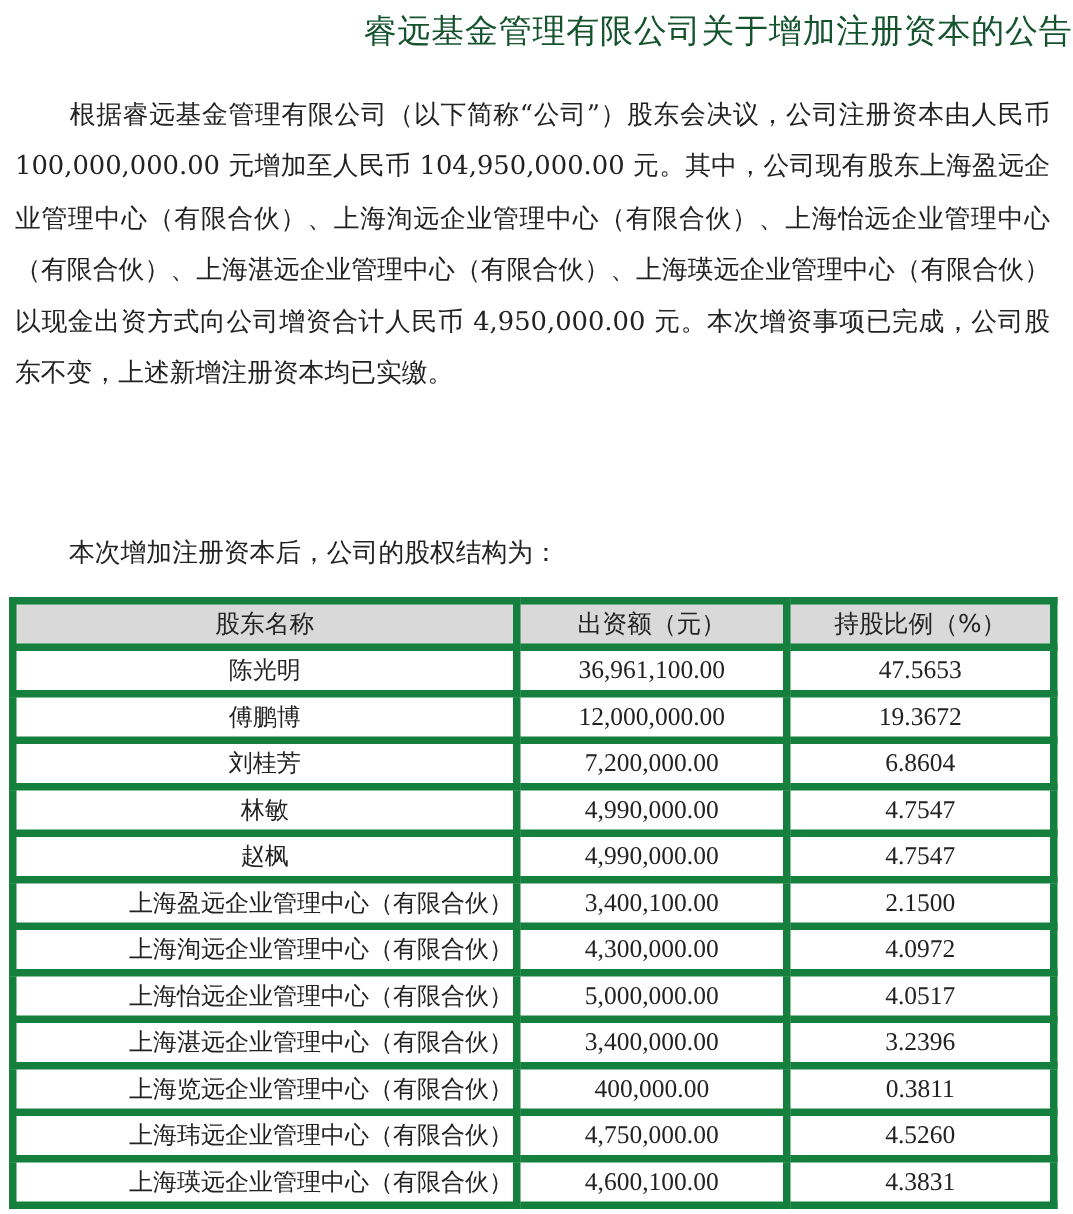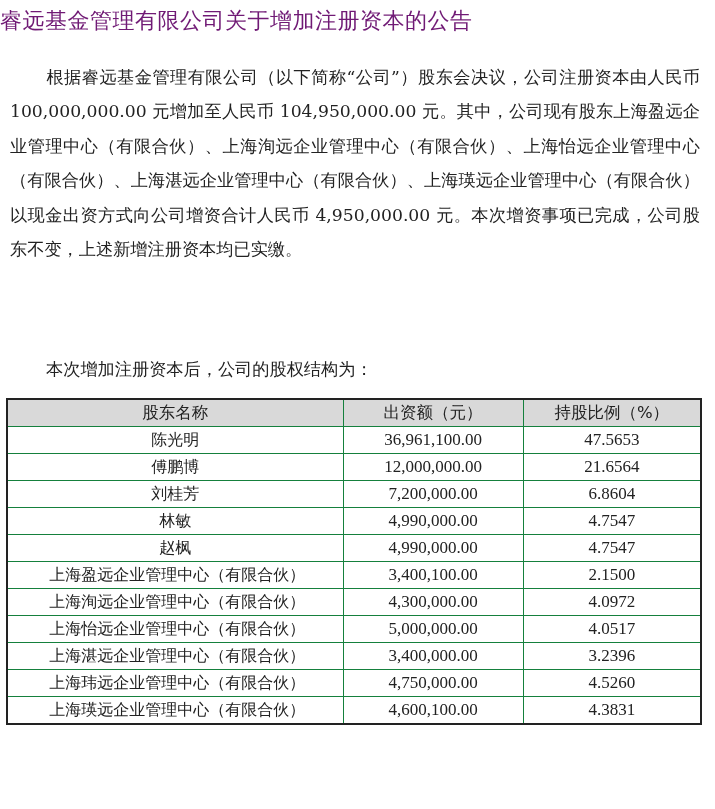--- a/index.html
+++ b/index.html
@@ -3,53 +3,53 @@
   <meta charset="utf-8">
   <style>
     html, body { margin: 0; padding: 0; background: #ffffff; }
     body {
       width: 715px; height: 809px; position: relative; overflow: hidden;
       font-family: "DejaVu Serif", "Liberation Serif", serif;
       color: #1a1a1a;
     }
     .title {
       position: absolute; left: 0; top: 6px; width: 715px;
-      text-align: left;
+      text-align: right;
       font-family: "DejaVu Sans", "Liberation Sans", sans-serif;
-      font-size: 22px; letter-spacing: 0.5px; color: #701a75;
+      font-size: 22px; letter-spacing: 0.5px; color: #14532d;
     }
     .para {
       position: absolute; left: 10px; width: 690px;
       font-size: 17.2px; line-height: 34.4px; color: #222;
       text-align: justify; text-align-last: left;
     }
     .para .indent { display: inline-block; width: 36px; }
     #p1 { top: 60px; }
     #p2 { top: 352px; }
     table.equity {
       position: absolute; left: 6px; top: 398px; width: 694px;
       border-collapse: collapse; table-layout: fixed;
       font-size: 16px; color: #222;
       border: 2px solid #222;
     }
     table.equity col.c1 { width: 336px; }
     table.equity col.c2 { width: 180px; }
     table.equity col.c3 { width: 178px; }
     table.equity th, table.equity td {
-      border: 1px solid #15803d;
+      border: 5px solid #15803d;
       height: 26px; padding: 0; text-align: center; vertical-align: middle;
       font-weight: normal; white-space: nowrap;
       font-family: "Liberation Serif", "DejaVu Serif", serif;
     }
     table.equity th {
       background: #d9d9d9; font-size: 16.5px;
       font-family: "DejaVu Sans", "Liberation Sans", sans-serif;
     }
     table.equity td.name { font-family: "DejaVu Sans", "Liberation Sans", sans-serif; }
-    table.equity td.name.left { text-align: center; padding-left: 4px; }
+    table.equity td.name.left { text-align: right; padding-left: 4px; }
     table.equity td.num { font-size: 17px; }
     table.equity tr.total td { height: 28px; }
     table.equity tr.total td.num { font-weight: bold; }
   </style>
 </head>
 <body>
 
 <div class="title">睿远基金管理有限公司关于增加注册资本的公告</div>
 
 <div class="para" id="p1"><span class="indent"></span><span>根据睿远基金管理有限公司（以下简称“公司”）股东会决议，公司注册资本由人民币 100,000,000.00 元增加至人民币 104,950,000.00 元。其中，公司现有股东上海盈远企业管理中心（有限合伙）、上海洵远企业管理中心（有限合伙）、上海怡远企业管理中心（有限合伙）、上海湛远企业管理中心（有限合伙）、上海瑛远企业管理中心（有限合伙）以现金出资方式向公司增资合计人民币 4,950,000.00 元。本次增资事项已完成，公司股东不变，上述新增注册资本均已实缴。</span></div>
@@ -71,21 +71,21 @@
   </thead>
   <tbody>
     <tr>
       <td class="name">陈光明</td>
       <td class="num">36,961,100.00</td>
       <td class="num">47.5653</td>
     </tr>
     <tr>
       <td class="name">傅鹏博</td>
       <td class="num">12,000,000.00</td>
-      <td class="num">21.6564</td>
+      <td class="num">19.3672</td>
     </tr>
     <tr>
       <td class="name">刘桂芳</td>
       <td class="num">7,200,000.00</td>
       <td class="num">6.8604</td>
     </tr>
     <tr>
       <td class="name">林敏</td>
       <td class="num">4,990,000.00</td>
       <td class="num">4.7547</td>
@@ -109,20 +109,25 @@
       <td class="name left">上海怡远企业管理中心（有限合伙）</td>
       <td class="num">5,000,000.00</td>
       <td class="num">4.0517</td>
     </tr>
     <tr>
       <td class="name left">上海湛远企业管理中心（有限合伙）</td>
       <td class="num">3,400,000.00</td>
       <td class="num">3.2396</td>
     </tr>
     <tr>
+      <td class="name left">上海览远企业管理中心（有限合伙）</td>
+      <td class="num">400,000.00</td>
+      <td class="num">0.3811</td>
+    </tr>
+    <tr>
       <td class="name left">上海玮远企业管理中心（有限合伙）</td>
       <td class="num">4,750,000.00</td>
       <td class="num">4.5260</td>
     </tr>
     <tr>
       <td class="name left">上海瑛远企业管理中心（有限合伙）</td>
       <td class="num">4,600,100.00</td>
       <td class="num">4.3831</td>
     </tr>
   </tbody>

